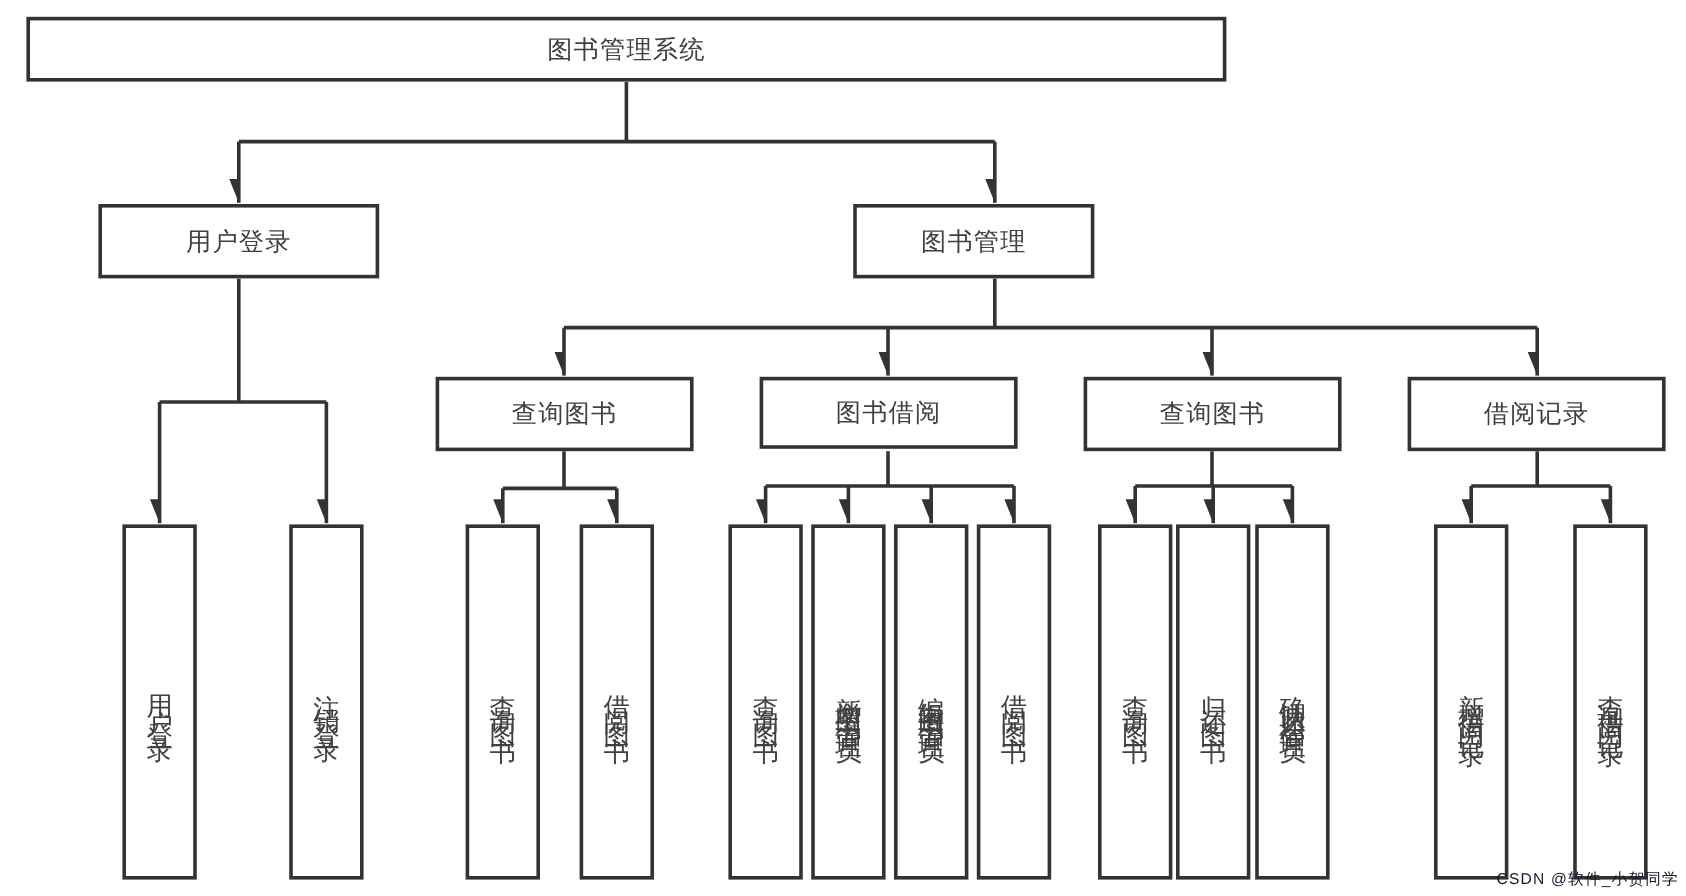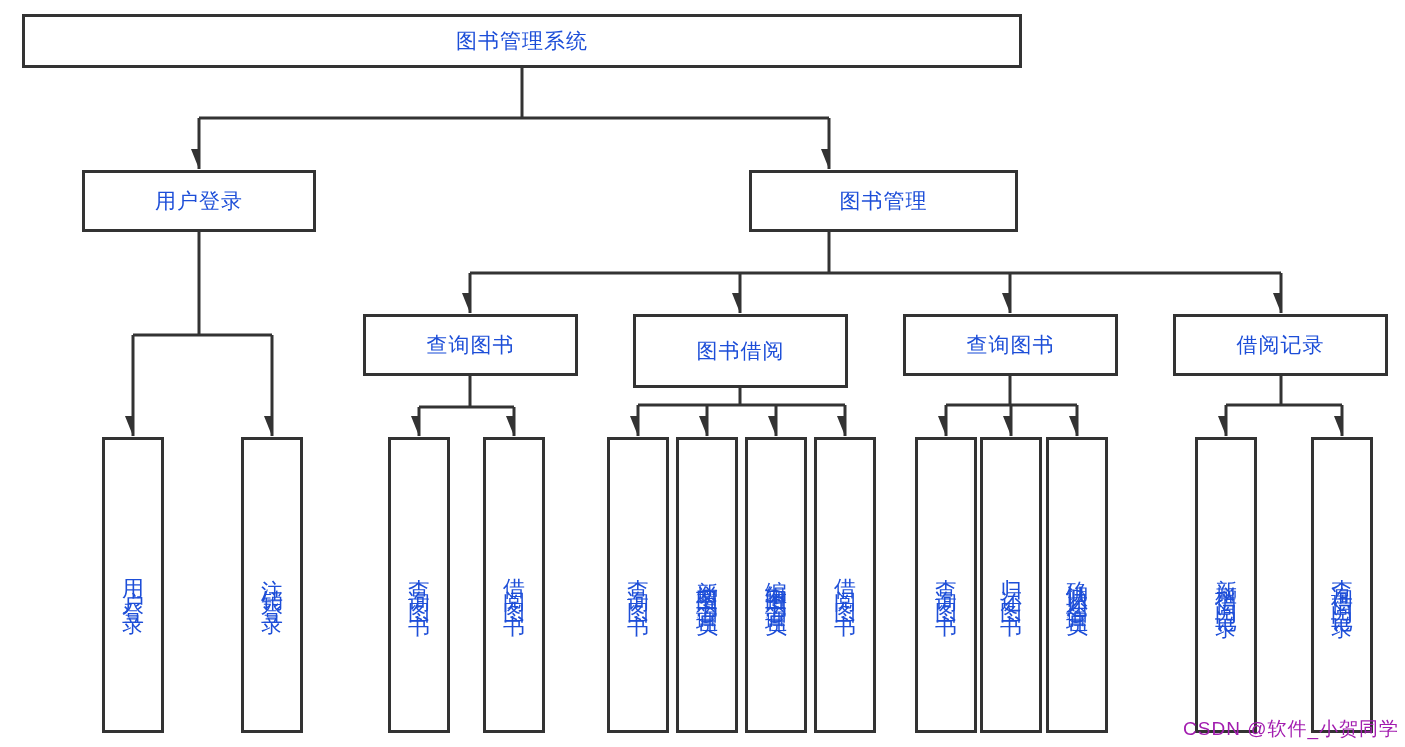--- a/index.html
+++ b/index.html
@@ -21,38 +21,38 @@
     width: 1405px; height: 747px;
   }
   .node {
     position: absolute;
     box-sizing: border-box;
     border: 3px solid #333333;
     background: #ffffff;
     display: flex;
     align-items: center;
     justify-content: center;
-    color: #1d4ed8;
+    color: #404040;
   }
   .h-node { font-size: 21px; letter-spacing: 1px; }
   .v-node span {
     writing-mode: vertical-rl;
     text-orientation: mixed;
     font-size: 22px;
     white-space: nowrap;
   }
   .v-node.ls-short span  { letter-spacing: 12px; }
   .v-node.ls-medium span { letter-spacing: 8px; }
   .v-node.ls-long span   { letter-spacing: 5px; }
   .watermark {
     position: absolute;
     right: 6px;
     bottom: 5px;
-    font-size: 19px;
-    color: #a21caf;
+    font-size: 13px;
+    color: #0f172a;
     letter-spacing: 1px;
   }
 </style>
 </head>
 <body>
 
 <div class="canvas">
 
   <svg class="connectors" viewBox="0 0 1405 747" xmlns="http://www.w3.org/2000/svg">
     <defs>
@@ -100,24 +100,24 @@
       <path d="M1281,376 V405"></path>
       <path d="M1226,405 H1342"></path>
       <line x1="1226" y1="405" x2="1226" y2="436" marker-end="url(#arrow)"></line>
       <line x1="1342" y1="405" x2="1342" y2="436" marker-end="url(#arrow)"></line>
     </g>
   </svg>
 
   <div class="node h-node" style="left:22px; top:14px; width:1000px; height:54px;">图书管理系统</div>
 
   <div class="node h-node" style="left:82px; top:170px; width:234px; height:62px;">用户登录</div>
-  <div class="node h-node" style="left:749px; top:170px; width:269px; height:62px;text-align:right;">图书管理</div>
+  <div class="node h-node" style="left:711px; top:170px; width:201px; height:62px;text-align:right;">图书管理</div>
 
   <div class="node h-node" style="left:363px; top:314px; width:215px; height:62px;">查询图书</div>
-  <div class="node h-node" style="left:633px; top:314px; width:215px; height:74px;">图书借阅</div>
+  <div class="node h-node" style="left:633px; top:314px; width:215px; height:60px;">图书借阅</div>
   <div class="node h-node" style="left:903px; top:314px; width:215px; height:62px;">查询图书</div>
   <div class="node h-node" style="left:1173px; top:314px; width:215px; height:62px;">借阅记录</div>
 
   <div class="node v-node ls-short" style="left:102px; top:437px; width:62px; height:296px;">
     <span>用户登录</span>
   </div>
   <div class="node v-node ls-short" style="left:241px; top:437px; width:62px; height:296px;">
     <span>注销登录</span>
   </div>
 

